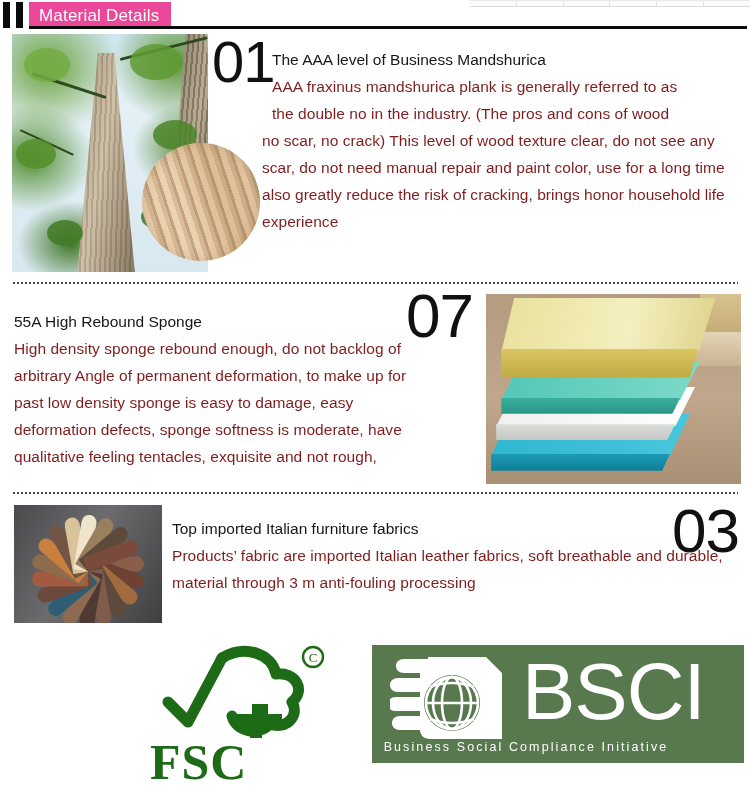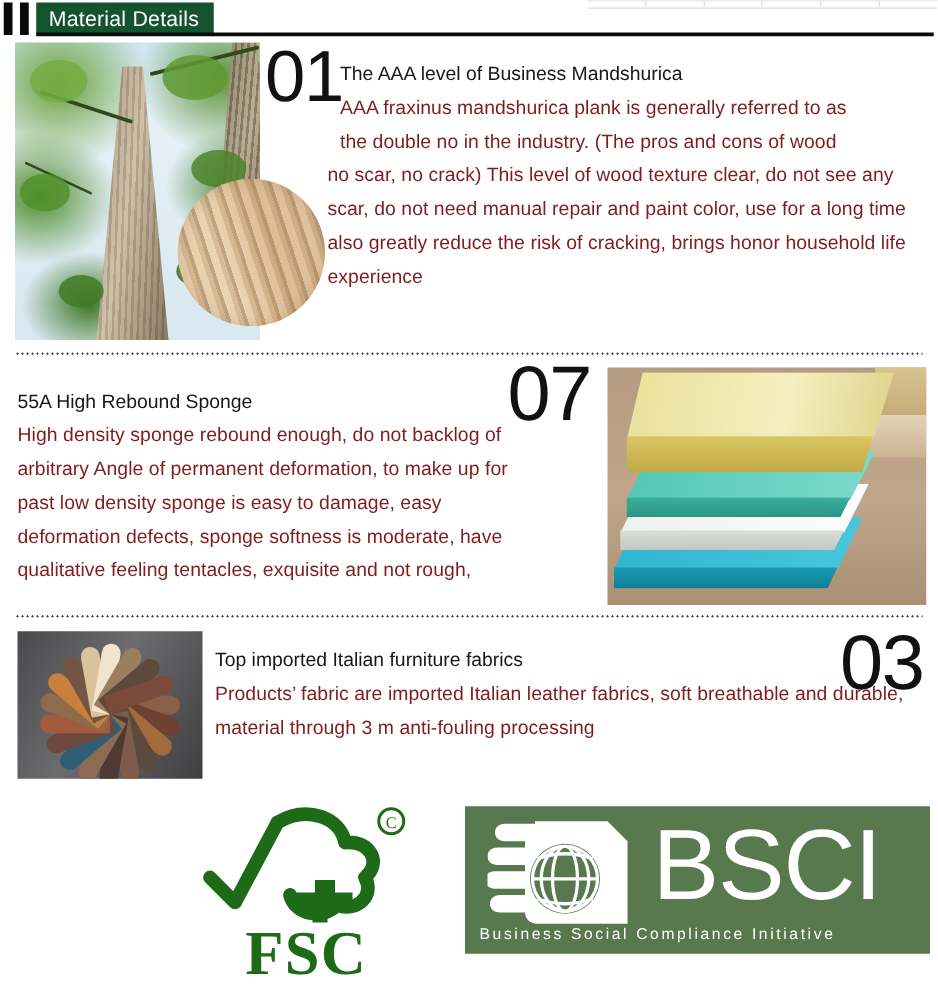--- a/index.html
+++ b/index.html
@@ -21,21 +21,21 @@
   .top-strip i { flex:1; border-right:1px solid #e3e3e3; display:block; }
   .top-strip i:last-child { border-right:none; }
 
   
   .header { position:absolute; left:0; top:2px; width:750px; height:26px; }
   .hdr-tick { position:absolute; top:0; width:7px; height:26px; background:#0a0a0a; }
   .hdr-tick.t1 { left:3px; }
   .hdr-tick.t2 { left:16px; }
   .hdr-plate {
     position:absolute; left:29px; top:0; height:26px;
-    background:#14532d; color:#ffffff;
+    background:#ec4899; color:#ffffff;
     padding:0 12px 0 10px;
     display:flex; align-items:center;
     font-size:17px; letter-spacing:.2px; line-height:1;
     white-space:nowrap;
   }
   .hdr-rule {
     position:absolute; left:29px; top:24px; width:718px; height:3px; background:#0a0a0a;
   }
 
   
@@ -141,21 +141,21 @@
   }
   .swatch { position:absolute; left:50%; top:50%; transform-origin: 0% 50%; border-radius:2px 14px 14px 2px; }
   .b3-head { position:absolute; left:172px; top:515px; }
   .b3-text { position:absolute; left:172px; top:542px; width:570px; }
   .b3-num  { position:absolute; left:672px; top:505px; }
 
   
   .fsc { position:absolute; left:150px; top:640px; width:190px; height:152px; }
   .fsc svg { display:block; }
   .fsc-word {
-    position:absolute; left:0; top:96px; width:190px; text-align:center;
+    position:absolute; left:0; top:96px; width:190px; 
     font-family:"Liberation Serif", serif; font-weight:700; font-size:50px;
     color:#1d6b17; letter-spacing:1px; line-height:52px;
   }
   .bsci {
     position:absolute; left:372px; top:645px; width:372px; height:118px;
     background:#58784e; overflow:hidden;
   }
   .bsci-mark { position:absolute; left:18px; top:6px; width:130px; height:92px; }
   .bsci-word {
     position:absolute; left:150px; top:4px; width:220px;

